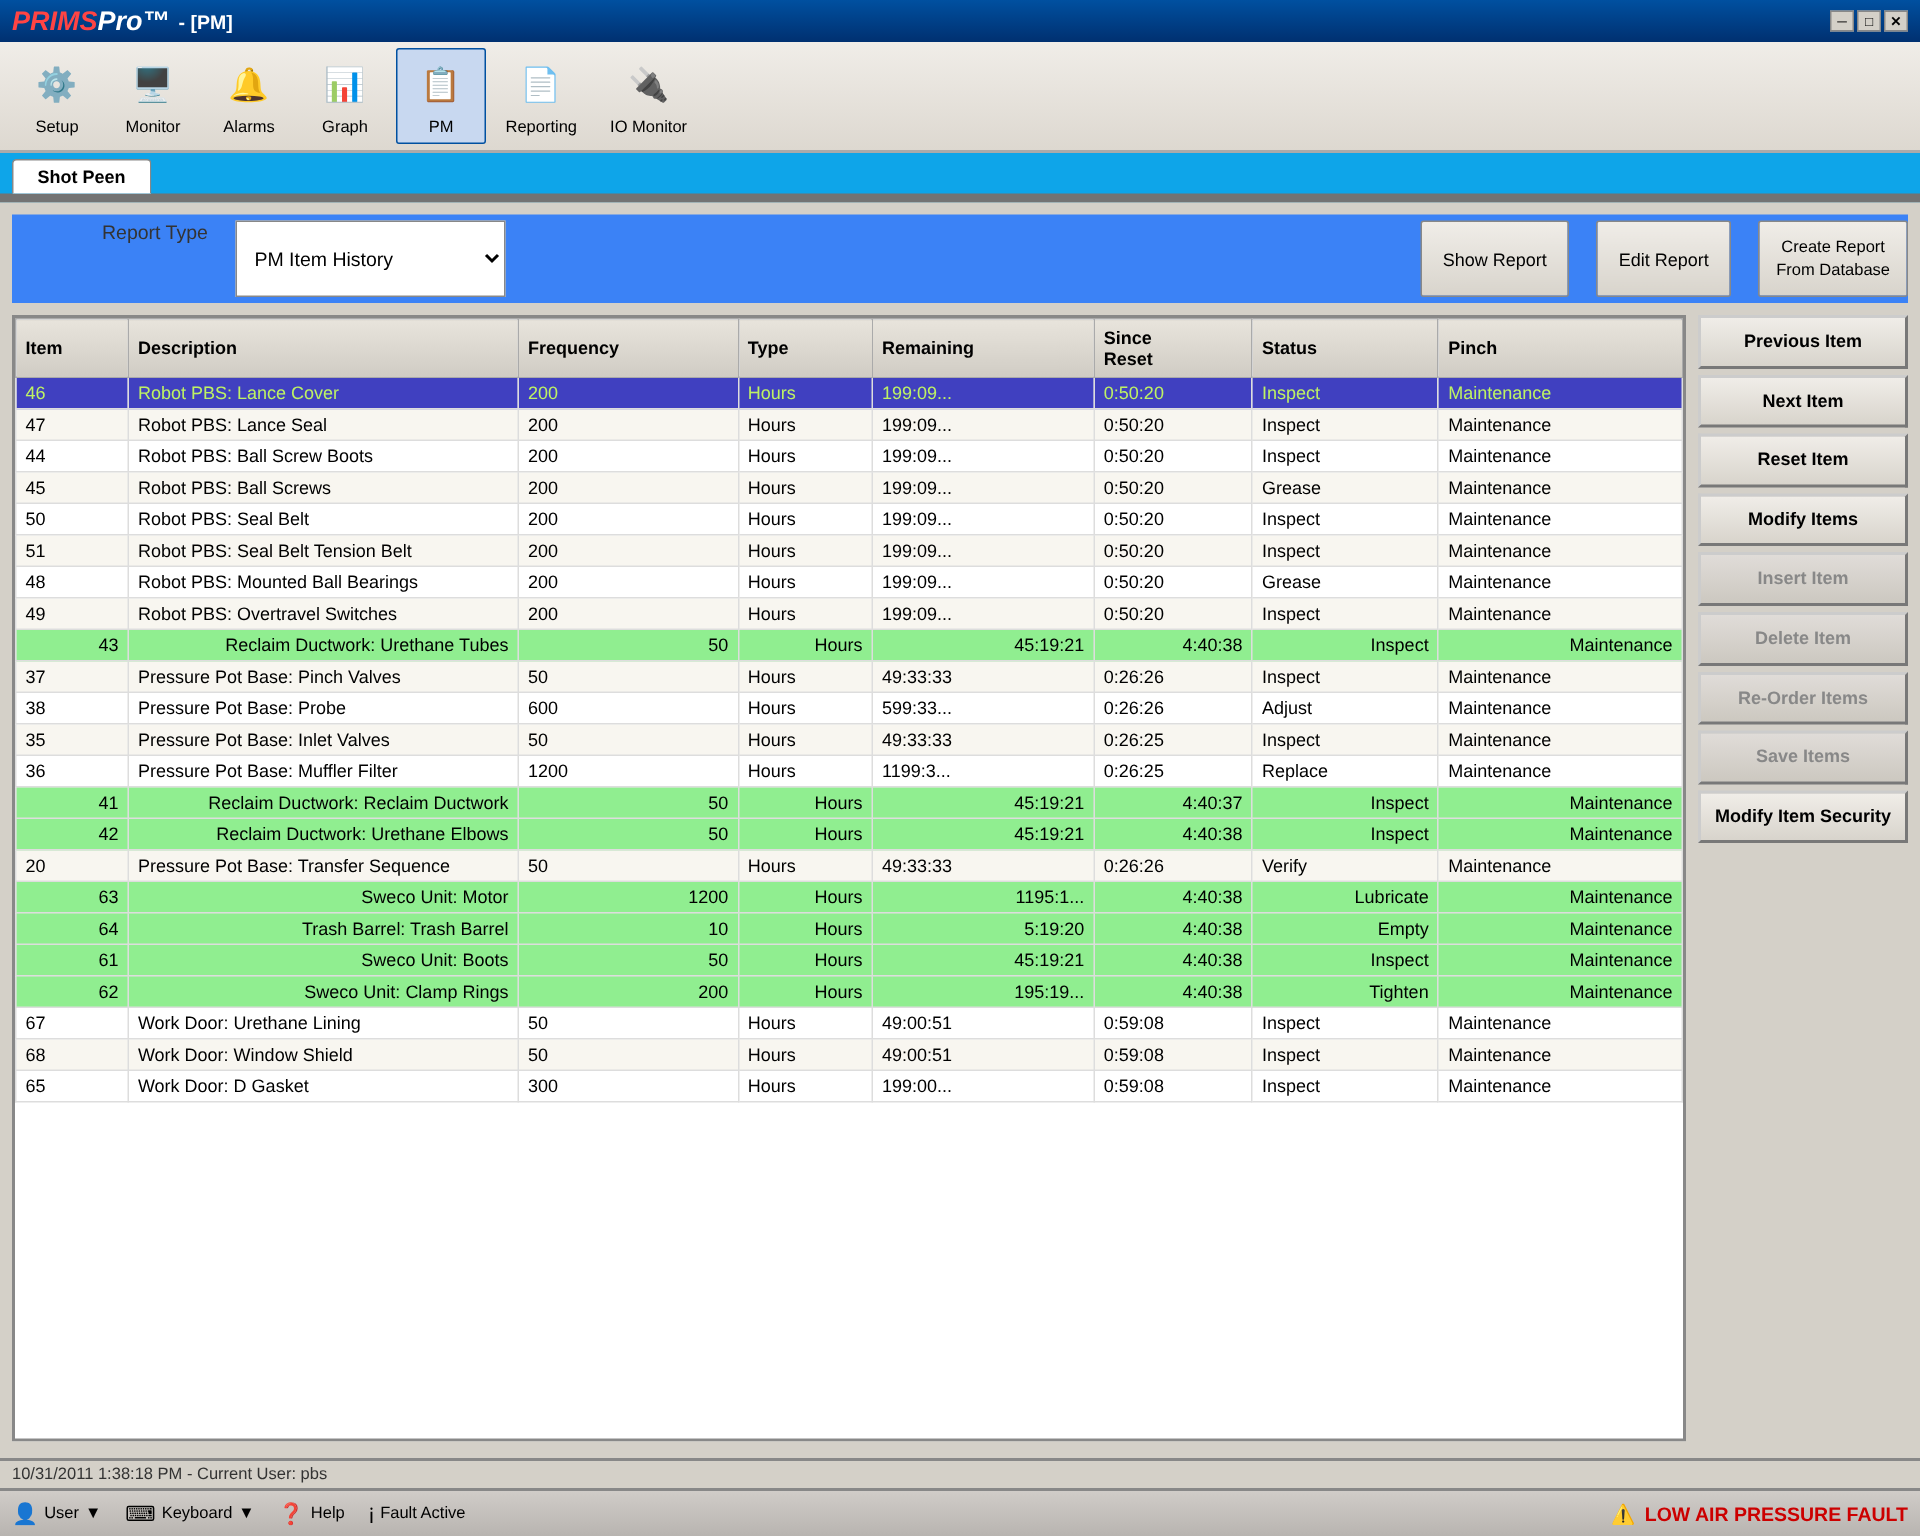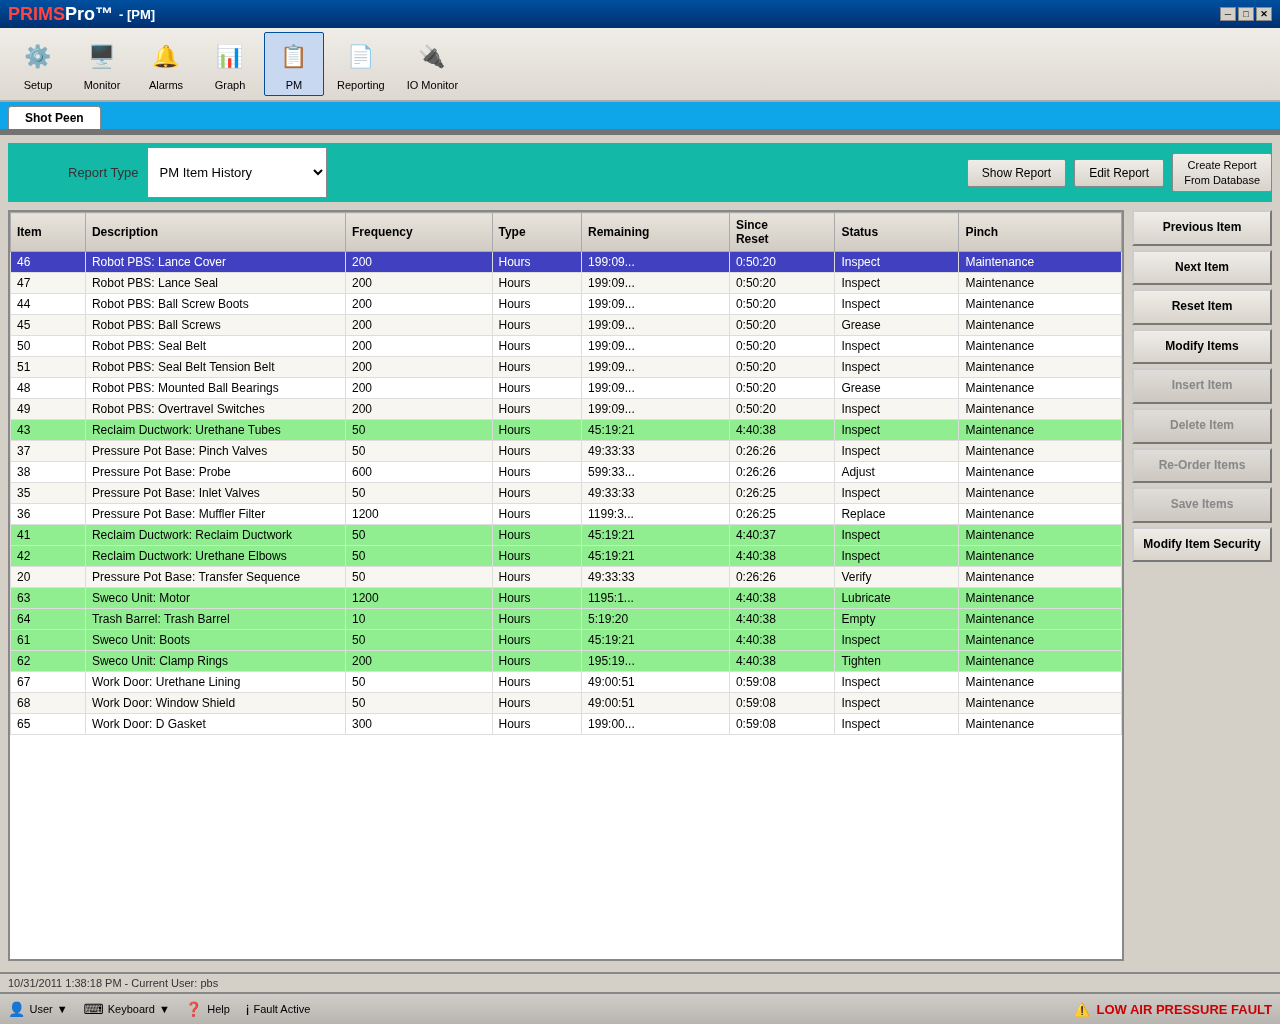--- a/index.html
+++ b/index.html
@@ -79,23 +79,22 @@
       display: flex;
       flex-direction: column;
       height: calc(1024px - 28px - 68px - 30px - 32px - 32px);
       padding: 8px;
       gap: 8px;
     }
 
     
     #reportbar {
       display: flex;
-      align-items: center;
-      background: #14b8a6;
-      gap: 8px;
+      background: #3b82f6;
+      gap: 18px;
       padding: 4px 0;
     }
     #reportbar .report-type-label { font-size: 13px; color: #333; margin-left: 60px; }
     #report-type-select {
       background: white;
       border: 1px solid #888;
       padding: 16px 8px;
       font-size: 13px;
       min-width: 180px;
       cursor: pointer;
@@ -152,23 +151,23 @@
       top: 0;
       z-index: 1;
     }
     tbody tr td {
       border: 1px solid #ddd;
       padding: 3px 6px;
       white-space: nowrap;
     }
     tbody tr:nth-child(even) { background: #f8f6f0; }
     tbody tr:nth-child(odd) { background: white; }
-    tbody tr.selected { background: #4040c0 !important; color: #ffffff; }
+    tbody tr.selected { background: #4040c0 !important; color: #bef264; }
     tbody tr.green { background: #90ee90 !important; }
-    tbody tr.green td { background: inherit; }
+    tbody tr.green td { background: inherit; text-align: right; }
 
     
     #sidebar {
       width: 140px;
       display: flex;
       flex-direction: column;
       gap: 4px;
     }
     .side-btn {
       background: linear-gradient(to bottom, #f0ede8, #d8d4cc);
@@ -222,20 +221,21 @@
       color: #cc0000;
       font-weight: bold;
       font-size: 13px;
     }
 
     
     #logo {
       font-size: 18px;
       font-weight: bold;
       color: white;
+      font-style: italic;
     }
     #logo span.red { color: #ff4444; }
     #logo span.white { color: white; }
   </style>
 </head>
 <body>
 
 <div id="titlebar">
   <div id="titlebar-left">
     <span id="logo">

